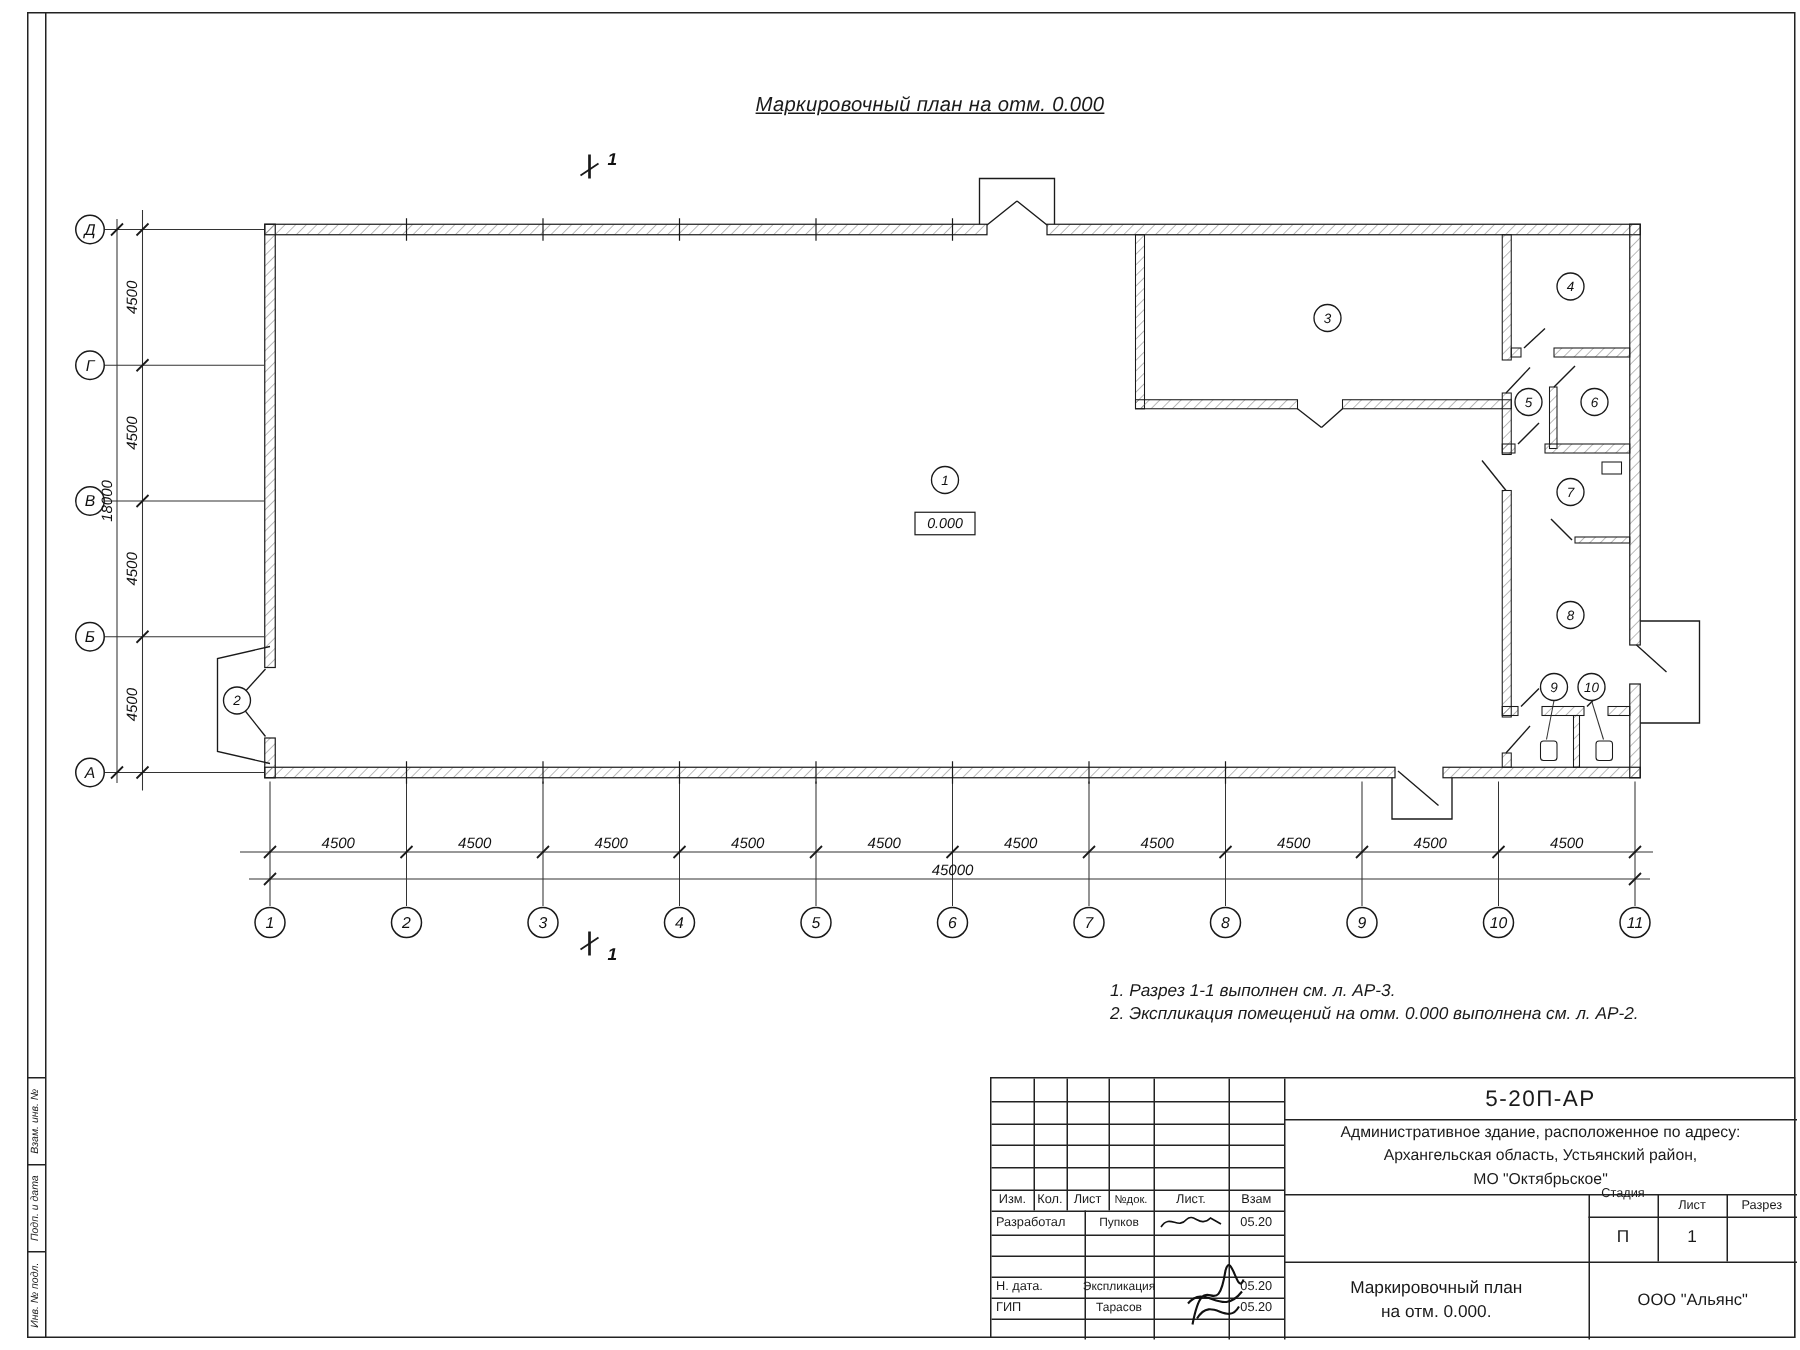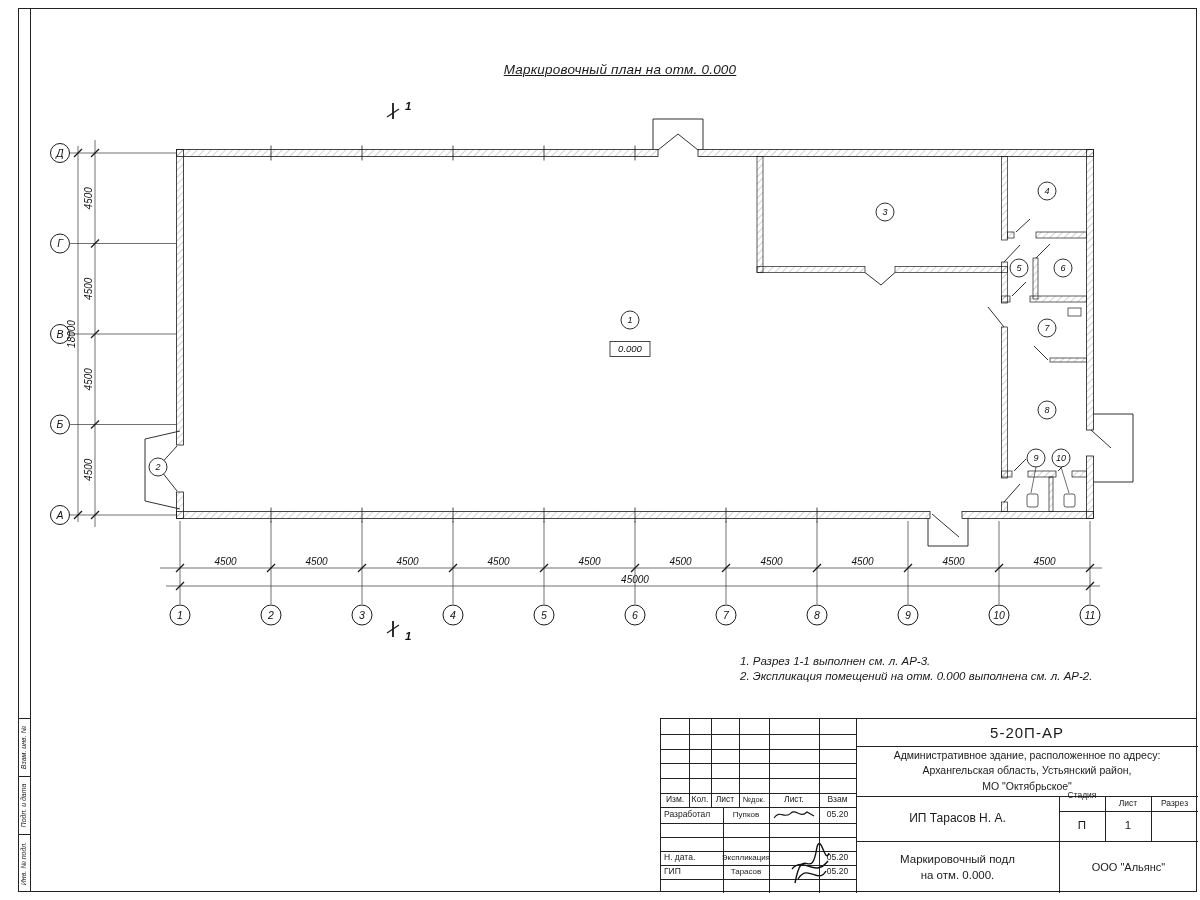--- a/index.html
+++ b/index.html
@@ -304,28 +304,27 @@
   <div class="sig" style="left:126px;top:116px">
     <svg width="46" height="56">
         <path d="M8,48 C16,6 24,50 30,12 C34,-2 38,30 42,18 M5,34 C17,20 27,44 41,26 M11,44 C21,28 31,50 39,36" stroke="#111" fill="none" stroke-width="1.4"></path>
       </svg>
   </div>
 
   <div class="cell" style="left:195px;top:0;width:342px;height:27px;font-size:15px;letter-spacing:1px;font-style:normal">5-20П-АР</div>
   <div class="cell pre" style="left:195px;top:27px;width:342px;height:50px;font-size:10.5px;line-height:1.45">Административное здание, расположенное по адресу:
 Архангельская область, Устьянский район,
 МО "Октябрьское"</div>
-  <div class="cell" style="left:195px;top:77px;width:203px;height:45px;font-size:12px">ИП Тарасов Н. А.</div>
   <div class="cell" style="left:398px;top:69px;width:46px;height:15px">Стадия</div>
   <div class="cell" style="left:444px;top:77px;width:46px;height:15px">Лист</div>
   <div class="cell" style="left:490px;top:77px;width:47px;height:15px">Разрез</div>
   <div class="cell" style="left:398px;top:92px;width:46px;height:30px;font-size:11.5px">П</div>
   <div class="cell" style="left:444px;top:92px;width:46px;height:30px;font-size:11.5px">1</div>
   <div class="cell" style="left:490px;top:92px;width:47px;height:30px;font-size:11.5px"></div>
-  <div class="cell pre" style="left:195px;top:122px;width:203px;height:52px;font-size:11.5px;line-height:1.4">Маркировочный подл
+  <div class="cell pre" style="left:195px;top:122px;width:203px;height:52px;font-size:11.5px;line-height:1.4">Маркировочный план
 на отм. 0.000.</div>
   <div class="cell" style="left:398px;top:122px;width:139px;height:52px;font-size:11px">ООО "Альянс"</div>
 </div>
 
 <div class="fstrip">
   <div class="fcell" style="top:0;height:58px">
       <span class="vtxt">Взам. инв. №</span>
     </div>
   <div class="fcell" style="top:58px;height:58px">
       <span class="vtxt">Подп. и дата</span>

